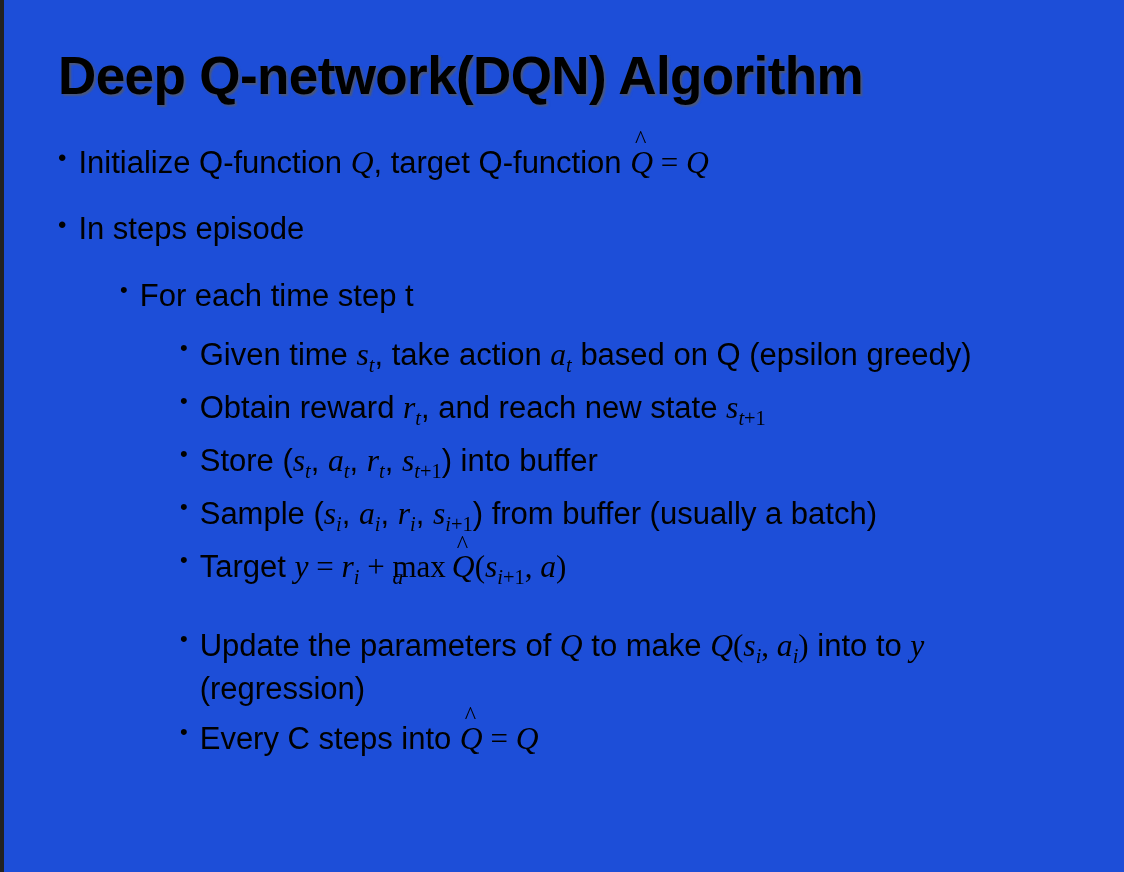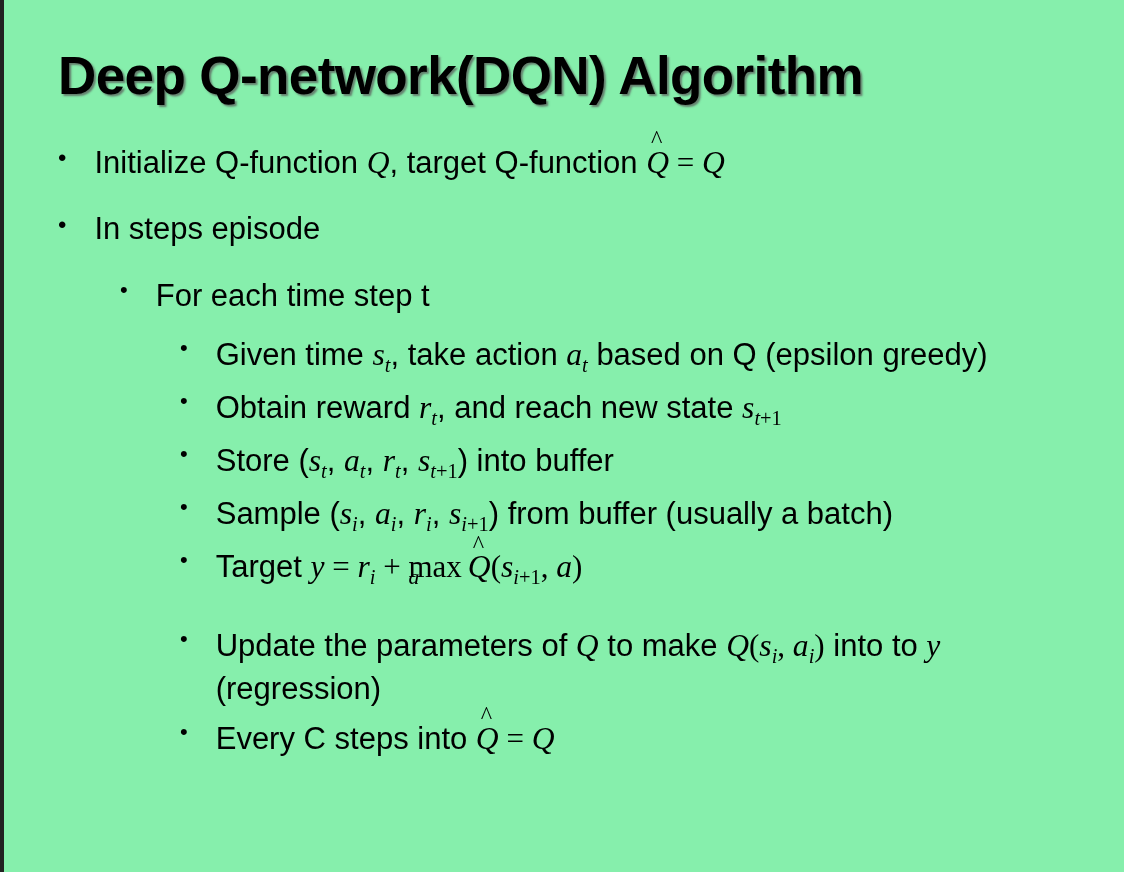--- a/index.html
+++ b/index.html
@@ -12,21 +12,21 @@
     height: 872px;
     font-family: "Liberation Sans", sans-serif;
     color: #000000;
     overflow: hidden;
   }
 
   .slide {
     position: relative;
     width: 1124px;
     height: 872px;
-    background: #86efac;
+    background: #1d4ed8;
     box-sizing: border-box;
   }
 
   
   .left-edge {
     position: absolute;
     left: 0;
     top: 0;
     width: 4px;
     height: 872px;
@@ -59,21 +59,20 @@
     line-height: 1.30;
   }
   .bullet .dot {
     flex: 0 0 auto;
     font-size: 26px;
     line-height: 1.30;
     margin-right: 12px;
   }
   .bullet .btext {
     flex: 1 1 auto;
-    margin-left: 16px;
   }
 
   
   .lvl1 { margin-left: 0px;   font-size: 31px; margin-bottom: 26px; }
   .lvl2 { margin-left: 62px;  font-size: 31px; margin-bottom: 18px; }
   .lvl3 { margin-left: 122px; font-size: 31px; margin-bottom: 9px; }
 
   .lvl1 .dot { font-size: 24px; }
   .lvl2 .dot { font-size: 22px; }
   .lvl3 .dot { font-size: 22px; }

